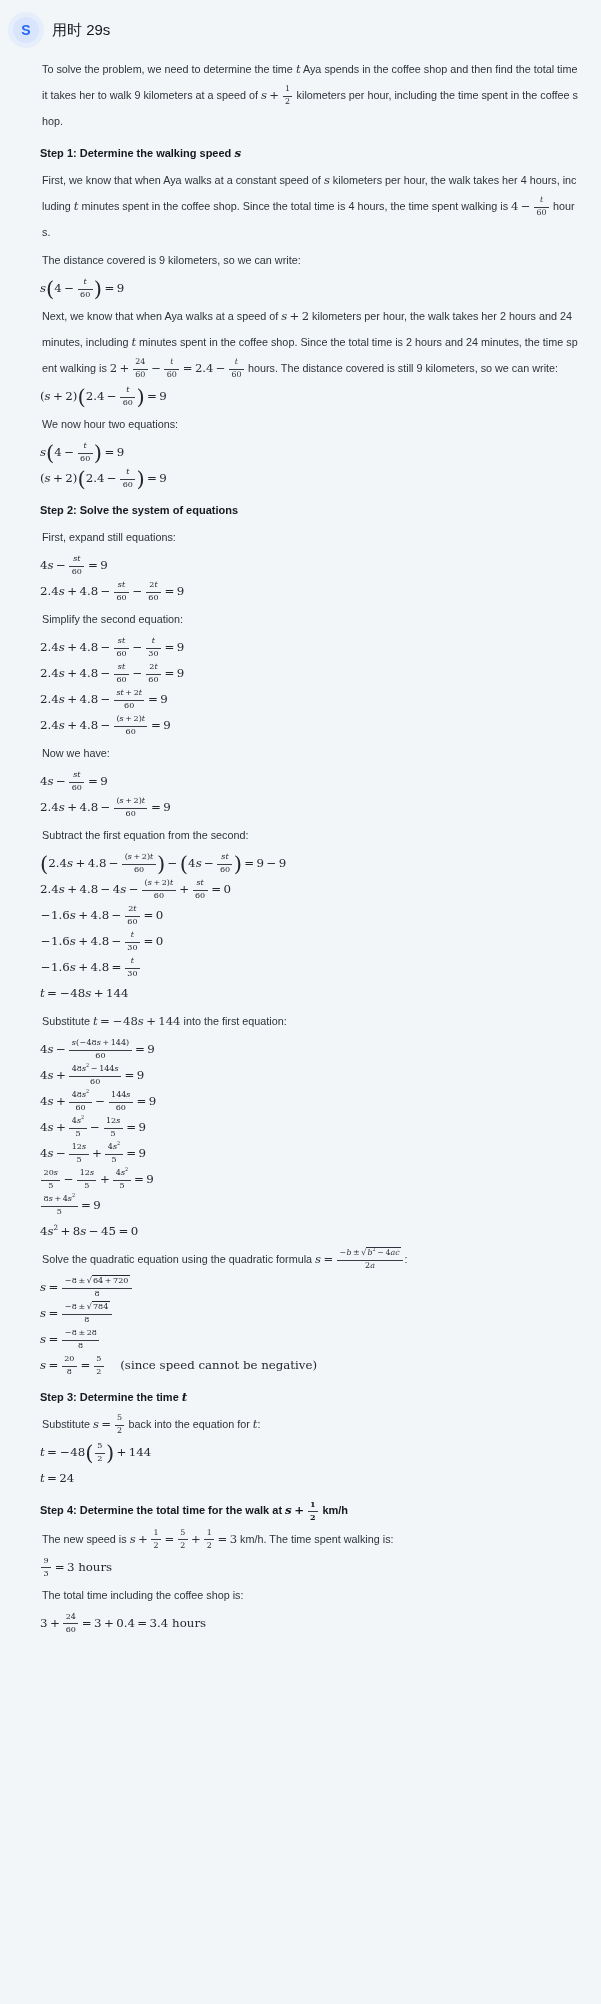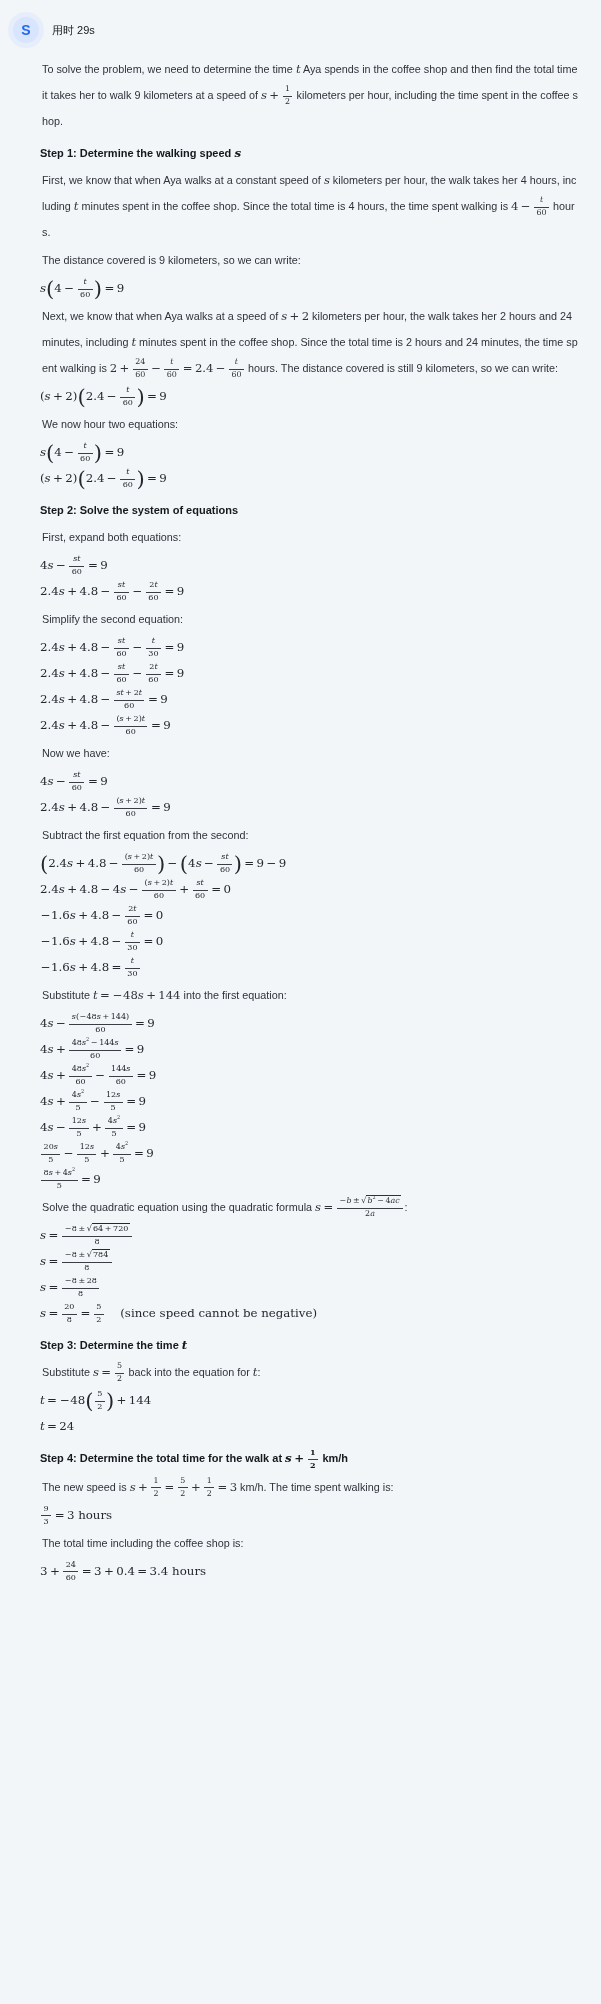--- a/index.html
+++ b/index.html
@@ -17,21 +17,21 @@
   .meta-row { display: flex; align-items: center; gap: 13px; }
   .avatar {
     width: 26px; height: 26px; border-radius: 50%;
     background: var(--avatar-bg, #d8e5fd);
     color: var(--avatar-fg, #2468f2);
     font-weight: 700; font-size: 14px;
     display: flex; align-items: center; justify-content: center;
     box-shadow: 0 0 0 5px rgba(216,229,253,.45);
     flex: 0 0 auto;
   }
-  .meta-label { font-size: 11px; color: var(--heading, #20242c); }
+  .meta-label { font-size: 15px; color: var(--heading, #20242c); }
   .msg-body { margin-left: 27px; margin-top: 13px; }
   .para {
     font-size: 10.8px; line-height: 26px;
     color: var(--text, #2e333b);
     word-break: break-all; margin: 2px;
   }
   .step-h {
     font-size: 11px; font-weight: 700;
     color: var(--heading, #15181d);
     line-height: 22px; margin: 8px 0 3px;
@@ -68,45 +68,47 @@
         <div class="step-h">Step 1: Determine the walking speed <span class="imath"><span class="mvar">s</span></span></div>
         <div class="para">First, we know that when Aya walks at a constant speed of <span class="imath"><span class="mvar">s</span></span> kilometers per hour, the walk takes her 4 hours, including <span class="imath"><span class="mvar">t</span></span> minutes spent in the coffee shop. Since the total time is 4 hours, the time spent walking is <span class="imath">4<span class="mop">−</span><span class="frac"><span class="fnum"><span class="mvar">t</span></span><span class="fden">60</span></span></span> hours.</div>
         <div class="para">The distance covered is 9 kilometers, so we can write:</div>
         <div class="math-line"><span class="mvar">s</span><span class="bigp">(</span>4<span class="mop">−</span><span class="frac"><span class="fnum"><span class="mvar">t</span></span><span class="fden">60</span></span><span class="bigp">)</span><span class="mop">=</span>9</div>
         <div class="para">Next, we know that when Aya walks at a speed of <span class="imath"><span class="mvar">s</span><span class="mop">+</span>2</span> kilometers per hour, the walk takes her 2 hours and 24 minutes, including <span class="imath"><span class="mvar">t</span></span> minutes spent in the coffee shop. Since the total time is 2 hours and 24 minutes, the time spent walking is <span class="imath">2<span class="mop">+</span><span class="frac"><span class="fnum">24</span><span class="fden">60</span></span><span class="mop">−</span><span class="frac"><span class="fnum"><span class="mvar">t</span></span><span class="fden">60</span></span><span class="mop">=</span>2.4<span class="mop">−</span><span class="frac"><span class="fnum"><span class="mvar">t</span></span><span class="fden">60</span></span></span> hours. The distance covered is still 9 kilometers, so we can write:</div>
         <div class="math-line">(<span class="mvar">s</span><span class="mop">+</span>2)<span class="bigp">(</span>2.4<span class="mop">−</span><span class="frac"><span class="fnum"><span class="mvar">t</span></span><span class="fden">60</span></span><span class="bigp">)</span><span class="mop">=</span>9</div>
         <div class="para">We now hour two equations:</div>
         <div class="math-line"><span class="mvar">s</span><span class="bigp">(</span>4<span class="mop">−</span><span class="frac"><span class="fnum"><span class="mvar">t</span></span><span class="fden">60</span></span><span class="bigp">)</span><span class="mop">=</span>9</div>
         <div class="math-line">(<span class="mvar">s</span><span class="mop">+</span>2)<span class="bigp">(</span>2.4<span class="mop">−</span><span class="frac"><span class="fnum"><span class="mvar">t</span></span><span class="fden">60</span></span><span class="bigp">)</span><span class="mop">=</span>9</div>
         <div class="step-h">Step 2: Solve the system of equations</div>
-        <div class="para">First, expand both equations:</div>
+        <div class="para">First, expand still equations:</div>
         <div class="math-line">4<span class="mvar">s</span><span class="mop">−</span><span class="frac"><span class="fnum"><span class="mvar">s</span><span class="mvar">t</span></span><span class="fden">60</span></span><span class="mop">=</span>9</div>
         <div class="math-line">2.4<span class="mvar">s</span><span class="mop">+</span>4.8<span class="mop">−</span><span class="frac"><span class="fnum"><span class="mvar">s</span><span class="mvar">t</span></span><span class="fden">60</span></span><span class="mop">−</span><span class="frac"><span class="fnum">2<span class="mvar">t</span></span><span class="fden">60</span></span><span class="mop">=</span>9</div>
         <div class="para">Simplify the second equation:</div>
         <div class="math-line">2.4<span class="mvar">s</span><span class="mop">+</span>4.8<span class="mop">−</span><span class="frac"><span class="fnum"><span class="mvar">s</span><span class="mvar">t</span></span><span class="fden">60</span></span><span class="mop">−</span><span class="frac"><span class="fnum"><span class="mvar">t</span></span><span class="fden">30</span></span><span class="mop">=</span>9</div>
         <div class="math-line">2.4<span class="mvar">s</span><span class="mop">+</span>4.8<span class="mop">−</span><span class="frac"><span class="fnum"><span class="mvar">s</span><span class="mvar">t</span></span><span class="fden">60</span></span><span class="mop">−</span><span class="frac"><span class="fnum">2<span class="mvar">t</span></span><span class="fden">60</span></span><span class="mop">=</span>9</div>
         <div class="math-line">2.4<span class="mvar">s</span><span class="mop">+</span>4.8<span class="mop">−</span><span class="frac"><span class="fnum"><span class="mvar">s</span><span class="mvar">t</span><span class="mop">+</span>2<span class="mvar">t</span></span><span class="fden">60</span></span><span class="mop">=</span>9</div>
         <div class="math-line">2.4<span class="mvar">s</span><span class="mop">+</span>4.8<span class="mop">−</span><span class="frac"><span class="fnum">(<span class="mvar">s</span><span class="mop">+</span>2)<span class="mvar">t</span></span><span class="fden">60</span></span><span class="mop">=</span>9</div>
         <div class="para">Now we have:</div>
         <div class="math-line">4<span class="mvar">s</span><span class="mop">−</span><span class="frac"><span class="fnum"><span class="mvar">s</span><span class="mvar">t</span></span><span class="fden">60</span></span><span class="mop">=</span>9</div>
         <div class="math-line">2.4<span class="mvar">s</span><span class="mop">+</span>4.8<span class="mop">−</span><span class="frac"><span class="fnum">(<span class="mvar">s</span><span class="mop">+</span>2)<span class="mvar">t</span></span><span class="fden">60</span></span><span class="mop">=</span>9</div>
         <div class="para">Subtract the first equation from the second:</div>
         <div class="math-line"><span class="bigp">(</span>2.4<span class="mvar">s</span><span class="mop">+</span>4.8<span class="mop">−</span><span class="frac"><span class="fnum">(<span class="mvar">s</span><span class="mop">+</span>2)<span class="mvar">t</span></span><span class="fden">60</span></span><span class="bigp">)</span><span class="mop">−</span><span class="bigp">(</span>4<span class="mvar">s</span><span class="mop">−</span><span class="frac"><span class="fnum"><span class="mvar">s</span><span class="mvar">t</span></span><span class="fden">60</span></span><span class="bigp">)</span><span class="mop">=</span>9<span class="mop">−</span>9</div>
         <div class="math-line">2.4<span class="mvar">s</span><span class="mop">+</span>4.8<span class="mop">−</span>4<span class="mvar">s</span><span class="mop">−</span><span class="frac"><span class="fnum">(<span class="mvar">s</span><span class="mop">+</span>2)<span class="mvar">t</span></span><span class="fden">60</span></span><span class="mop">+</span><span class="frac"><span class="fnum"><span class="mvar">s</span><span class="mvar">t</span></span><span class="fden">60</span></span><span class="mop">=</span>0</div>
         <div class="math-line"><span class="muop">−</span>1.6<span class="mvar">s</span><span class="mop">+</span>4.8<span class="mop">−</span><span class="frac"><span class="fnum">2<span class="mvar">t</span></span><span class="fden">60</span></span><span class="mop">=</span>0</div>
         <div class="math-line"><span class="muop">−</span>1.6<span class="mvar">s</span><span class="mop">+</span>4.8<span class="mop">−</span><span class="frac"><span class="fnum"><span class="mvar">t</span></span><span class="fden">30</span></span><span class="mop">=</span>0</div>
         <div class="math-line"><span class="muop">−</span>1.6<span class="mvar">s</span><span class="mop">+</span>4.8<span class="mop">=</span><span class="frac"><span class="fnum"><span class="mvar">t</span></span><span class="fden">30</span></span></div>
+        <div class="math-line"><span class="mvar">t</span><span class="mop">=</span><span class="muop">−</span>48<span class="mvar">s</span><span class="mop">+</span>144</div>
         <div class="para">Substitute <span class="imath"><span class="mvar">t</span><span class="mop">=</span><span class="muop">−</span>48<span class="mvar">s</span><span class="mop">+</span>144</span> into the first equation:</div>
         <div class="math-line">4<span class="mvar">s</span><span class="mop">−</span><span class="frac"><span class="fnum"><span class="mvar">s</span>(<span class="muop">−</span>48<span class="mvar">s</span><span class="mop">+</span>144)</span><span class="fden">60</span></span><span class="mop">=</span>9</div>
         <div class="math-line">4<span class="mvar">s</span><span class="mop">+</span><span class="frac"><span class="fnum">48<span class="mvar">s</span><sup class="msup">2</sup><span class="mop">−</span>144<span class="mvar">s</span></span><span class="fden">60</span></span><span class="mop">=</span>9</div>
         <div class="math-line">4<span class="mvar">s</span><span class="mop">+</span><span class="frac"><span class="fnum">48<span class="mvar">s</span><sup class="msup">2</sup></span><span class="fden">60</span></span><span class="mop">−</span><span class="frac"><span class="fnum">144<span class="mvar">s</span></span><span class="fden">60</span></span><span class="mop">=</span>9</div>
         <div class="math-line">4<span class="mvar">s</span><span class="mop">+</span><span class="frac"><span class="fnum">4<span class="mvar">s</span><sup class="msup">2</sup></span><span class="fden">5</span></span><span class="mop">−</span><span class="frac"><span class="fnum">12<span class="mvar">s</span></span><span class="fden">5</span></span><span class="mop">=</span>9</div>
         <div class="math-line">4<span class="mvar">s</span><span class="mop">−</span><span class="frac"><span class="fnum">12<span class="mvar">s</span></span><span class="fden">5</span></span><span class="mop">+</span><span class="frac"><span class="fnum">4<span class="mvar">s</span><sup class="msup">2</sup></span><span class="fden">5</span></span><span class="mop">=</span>9</div>
         <div class="math-line"><span class="frac"><span class="fnum">20<span class="mvar">s</span></span><span class="fden">5</span></span><span class="mop">−</span><span class="frac"><span class="fnum">12<span class="mvar">s</span></span><span class="fden">5</span></span><span class="mop">+</span><span class="frac"><span class="fnum">4<span class="mvar">s</span><sup class="msup">2</sup></span><span class="fden">5</span></span><span class="mop">=</span>9</div>
         <div class="math-line"><span class="frac"><span class="fnum">8<span class="mvar">s</span><span class="mop">+</span>4<span class="mvar">s</span><sup class="msup">2</sup></span><span class="fden">5</span></span><span class="mop">=</span>9</div>
+        <div class="math-line">4<span class="mvar">s</span><sup class="msup">2</sup><span class="mop">+</span>8<span class="mvar">s</span><span class="mop">−</span>45<span class="mop">=</span>0</div>
         <div class="para">Solve the quadratic equation using the quadratic formula <span class="imath"><span class="mvar">s</span><span class="mop">=</span><span class="frac"><span class="fnum"><span class="muop">−</span><span class="mvar">b</span><span class="mop">±</span><span class="sqrt">√<span class="radb"><span class="mvar">b</span><sup class="msup">2</sup><span class="mop">−</span>4<span class="mvar">a</span><span class="mvar">c</span></span></span></span><span class="fden">2<span class="mvar">a</span></span></span></span>:</div>
         <div class="math-line"><span class="mvar">s</span><span class="mop">=</span><span class="frac"><span class="fnum"><span class="muop">−</span>8<span class="mop">±</span><span class="sqrt">√<span class="radb">64<span class="mop">+</span>720</span></span></span><span class="fden">8</span></span></div>
         <div class="math-line"><span class="mvar">s</span><span class="mop">=</span><span class="frac"><span class="fnum"><span class="muop">−</span>8<span class="mop">±</span><span class="sqrt">√<span class="radb">784</span></span></span><span class="fden">8</span></span></div>
         <div class="math-line"><span class="mvar">s</span><span class="mop">=</span><span class="frac"><span class="fnum"><span class="muop">−</span>8<span class="mop">±</span>28</span><span class="fden">8</span></span></div>
         <div class="math-line"><span class="mvar">s</span><span class="mop">=</span><span class="frac"><span class="fnum">20</span><span class="fden">8</span></span><span class="mop">=</span><span class="frac"><span class="fnum">5</span><span class="fden">2</span></span><span class="mquad"></span><span class="mtext">(since speed cannot be negative)</span></div>
         <div class="step-h">Step 3: Determine the time <span class="imath"><span class="mvar">t</span></span></div>
         <div class="para">Substitute <span class="imath"><span class="mvar">s</span><span class="mop">=</span><span class="frac"><span class="fnum">5</span><span class="fden">2</span></span></span> back into the equation for <span class="imath"><span class="mvar">t</span></span>:</div>
         <div class="math-line"><span class="mvar">t</span><span class="mop">=</span><span class="muop">−</span>48<span class="bigp">(</span><span class="frac"><span class="fnum">5</span><span class="fden">2</span></span><span class="bigp">)</span><span class="mop">+</span>144</div>
         <div class="math-line"><span class="mvar">t</span><span class="mop">=</span>24</div>
         <div class="step-h">Step 4: Determine the total time for the walk at <span class="imath"><span class="mvar">s</span><span class="mop">+</span><span class="frac"><span class="fnum">1</span><span class="fden">2</span></span></span> km/h</div>

